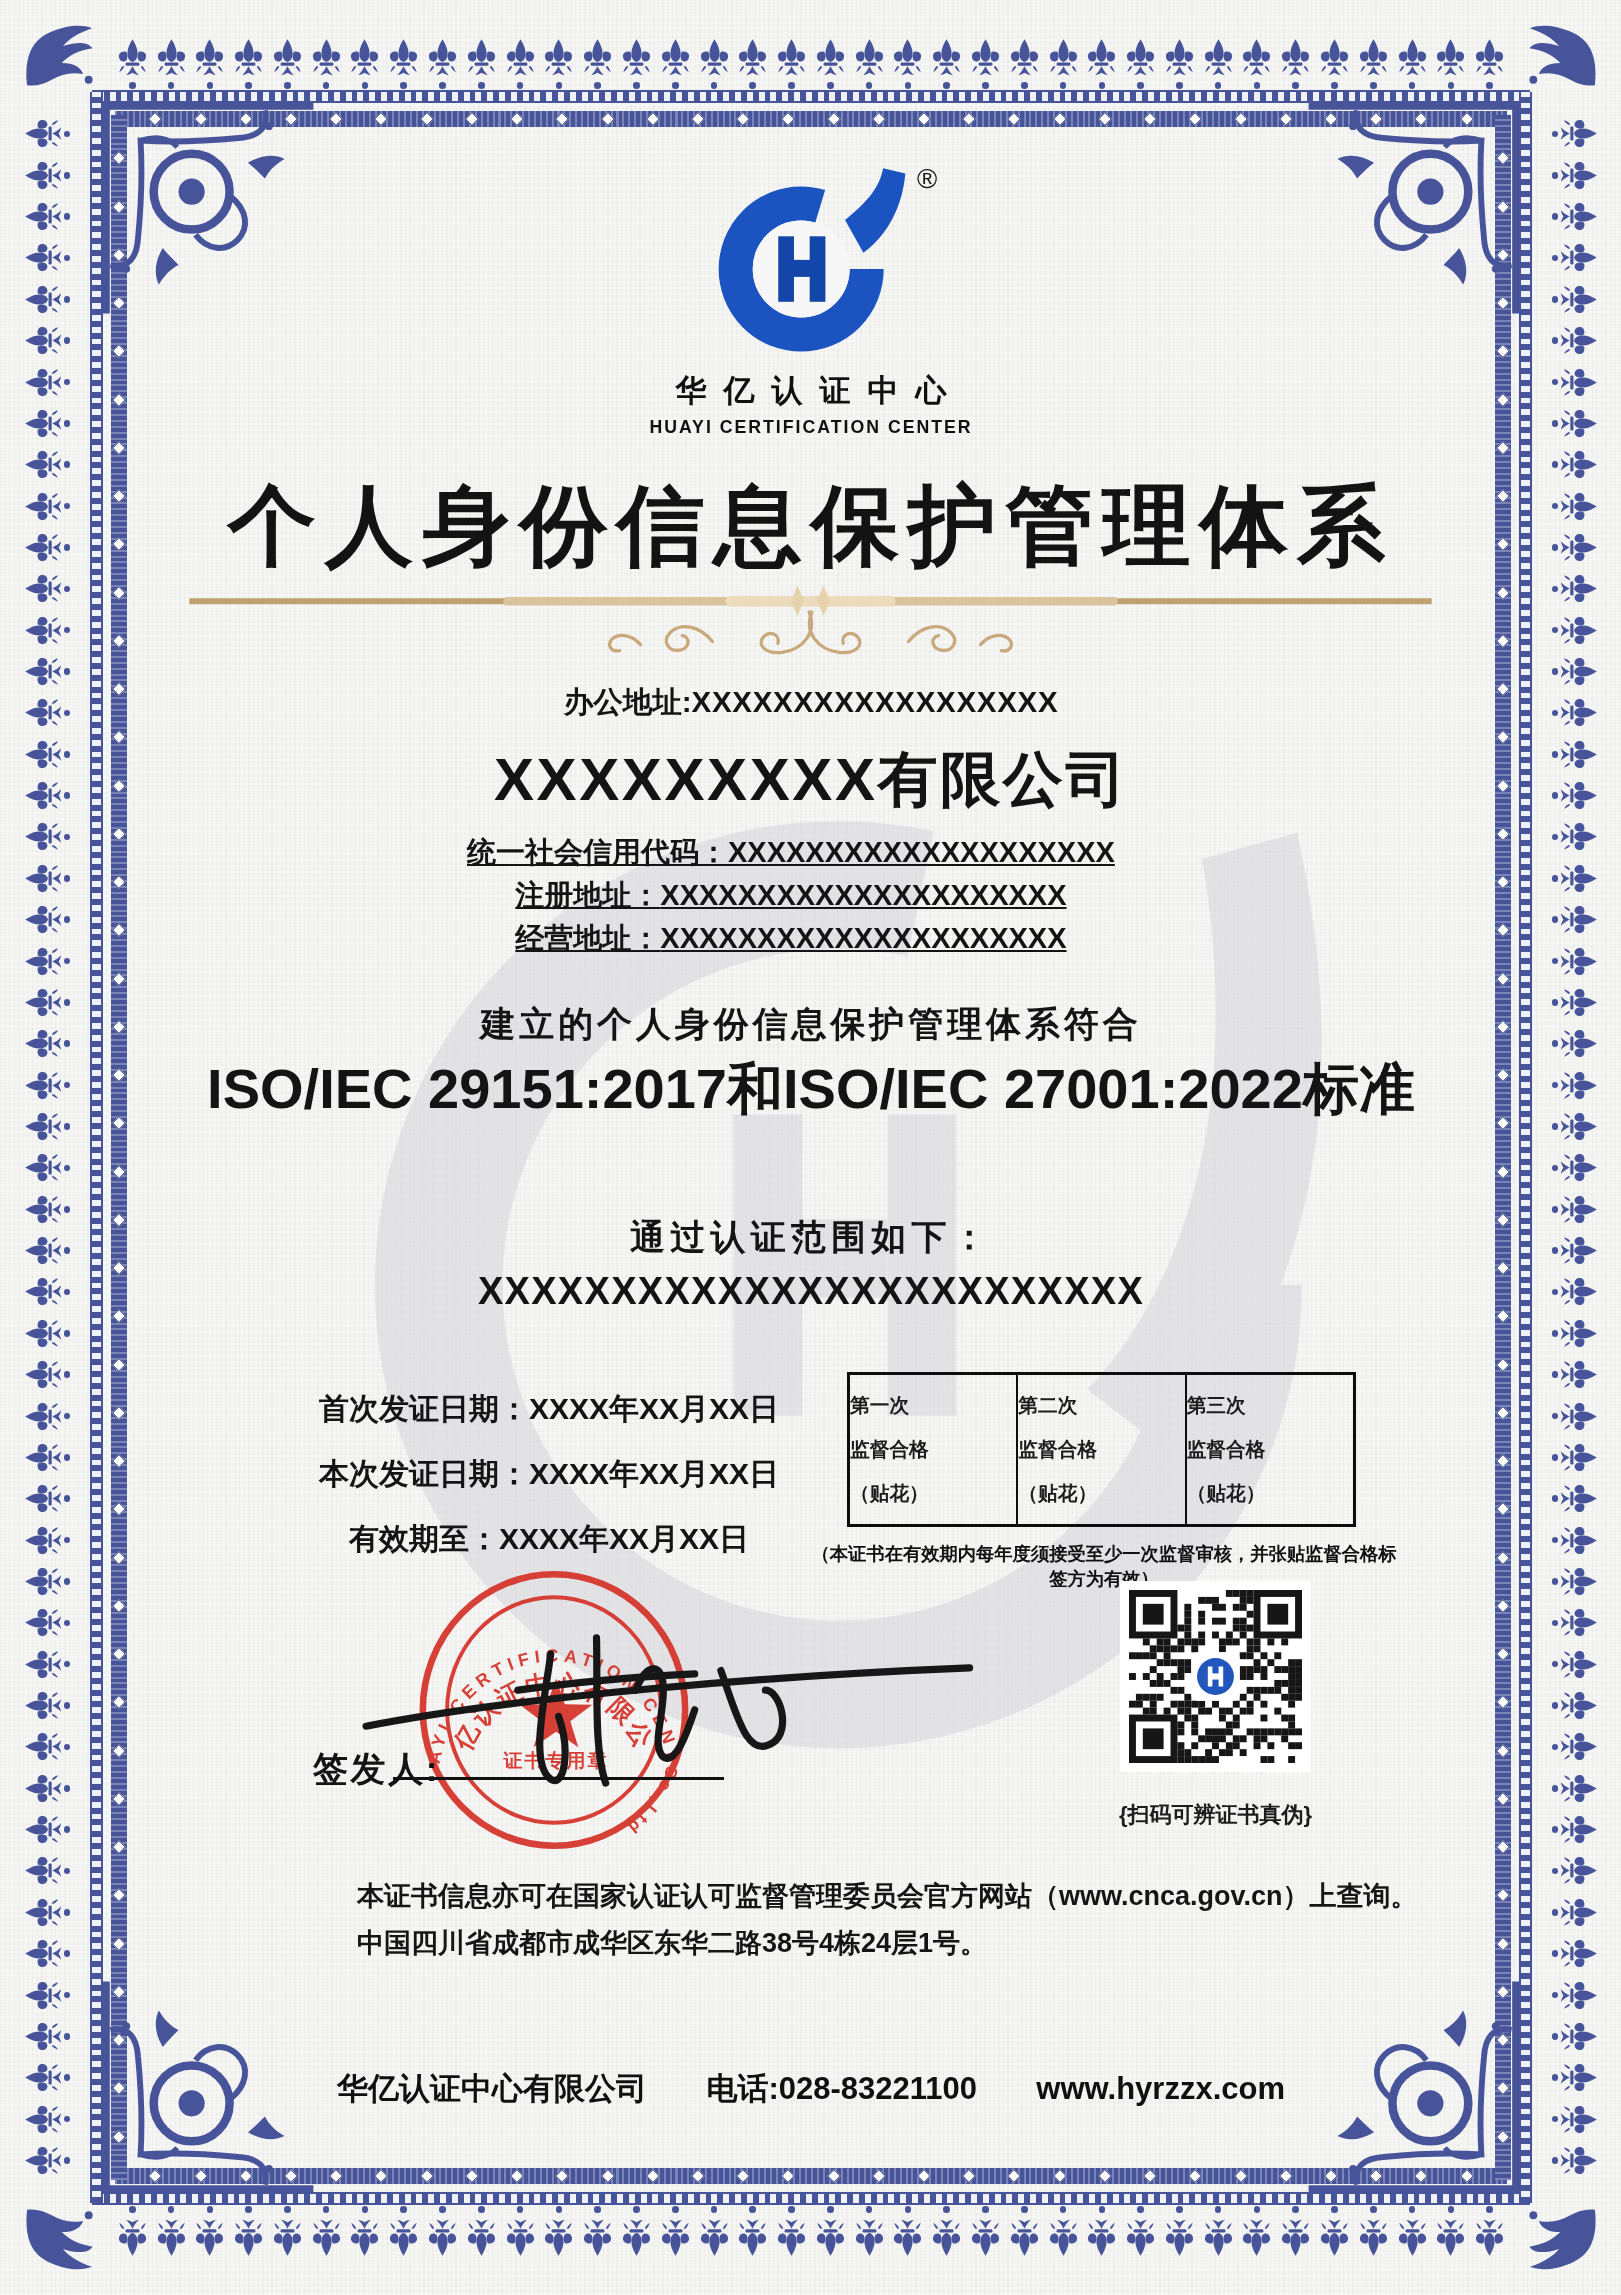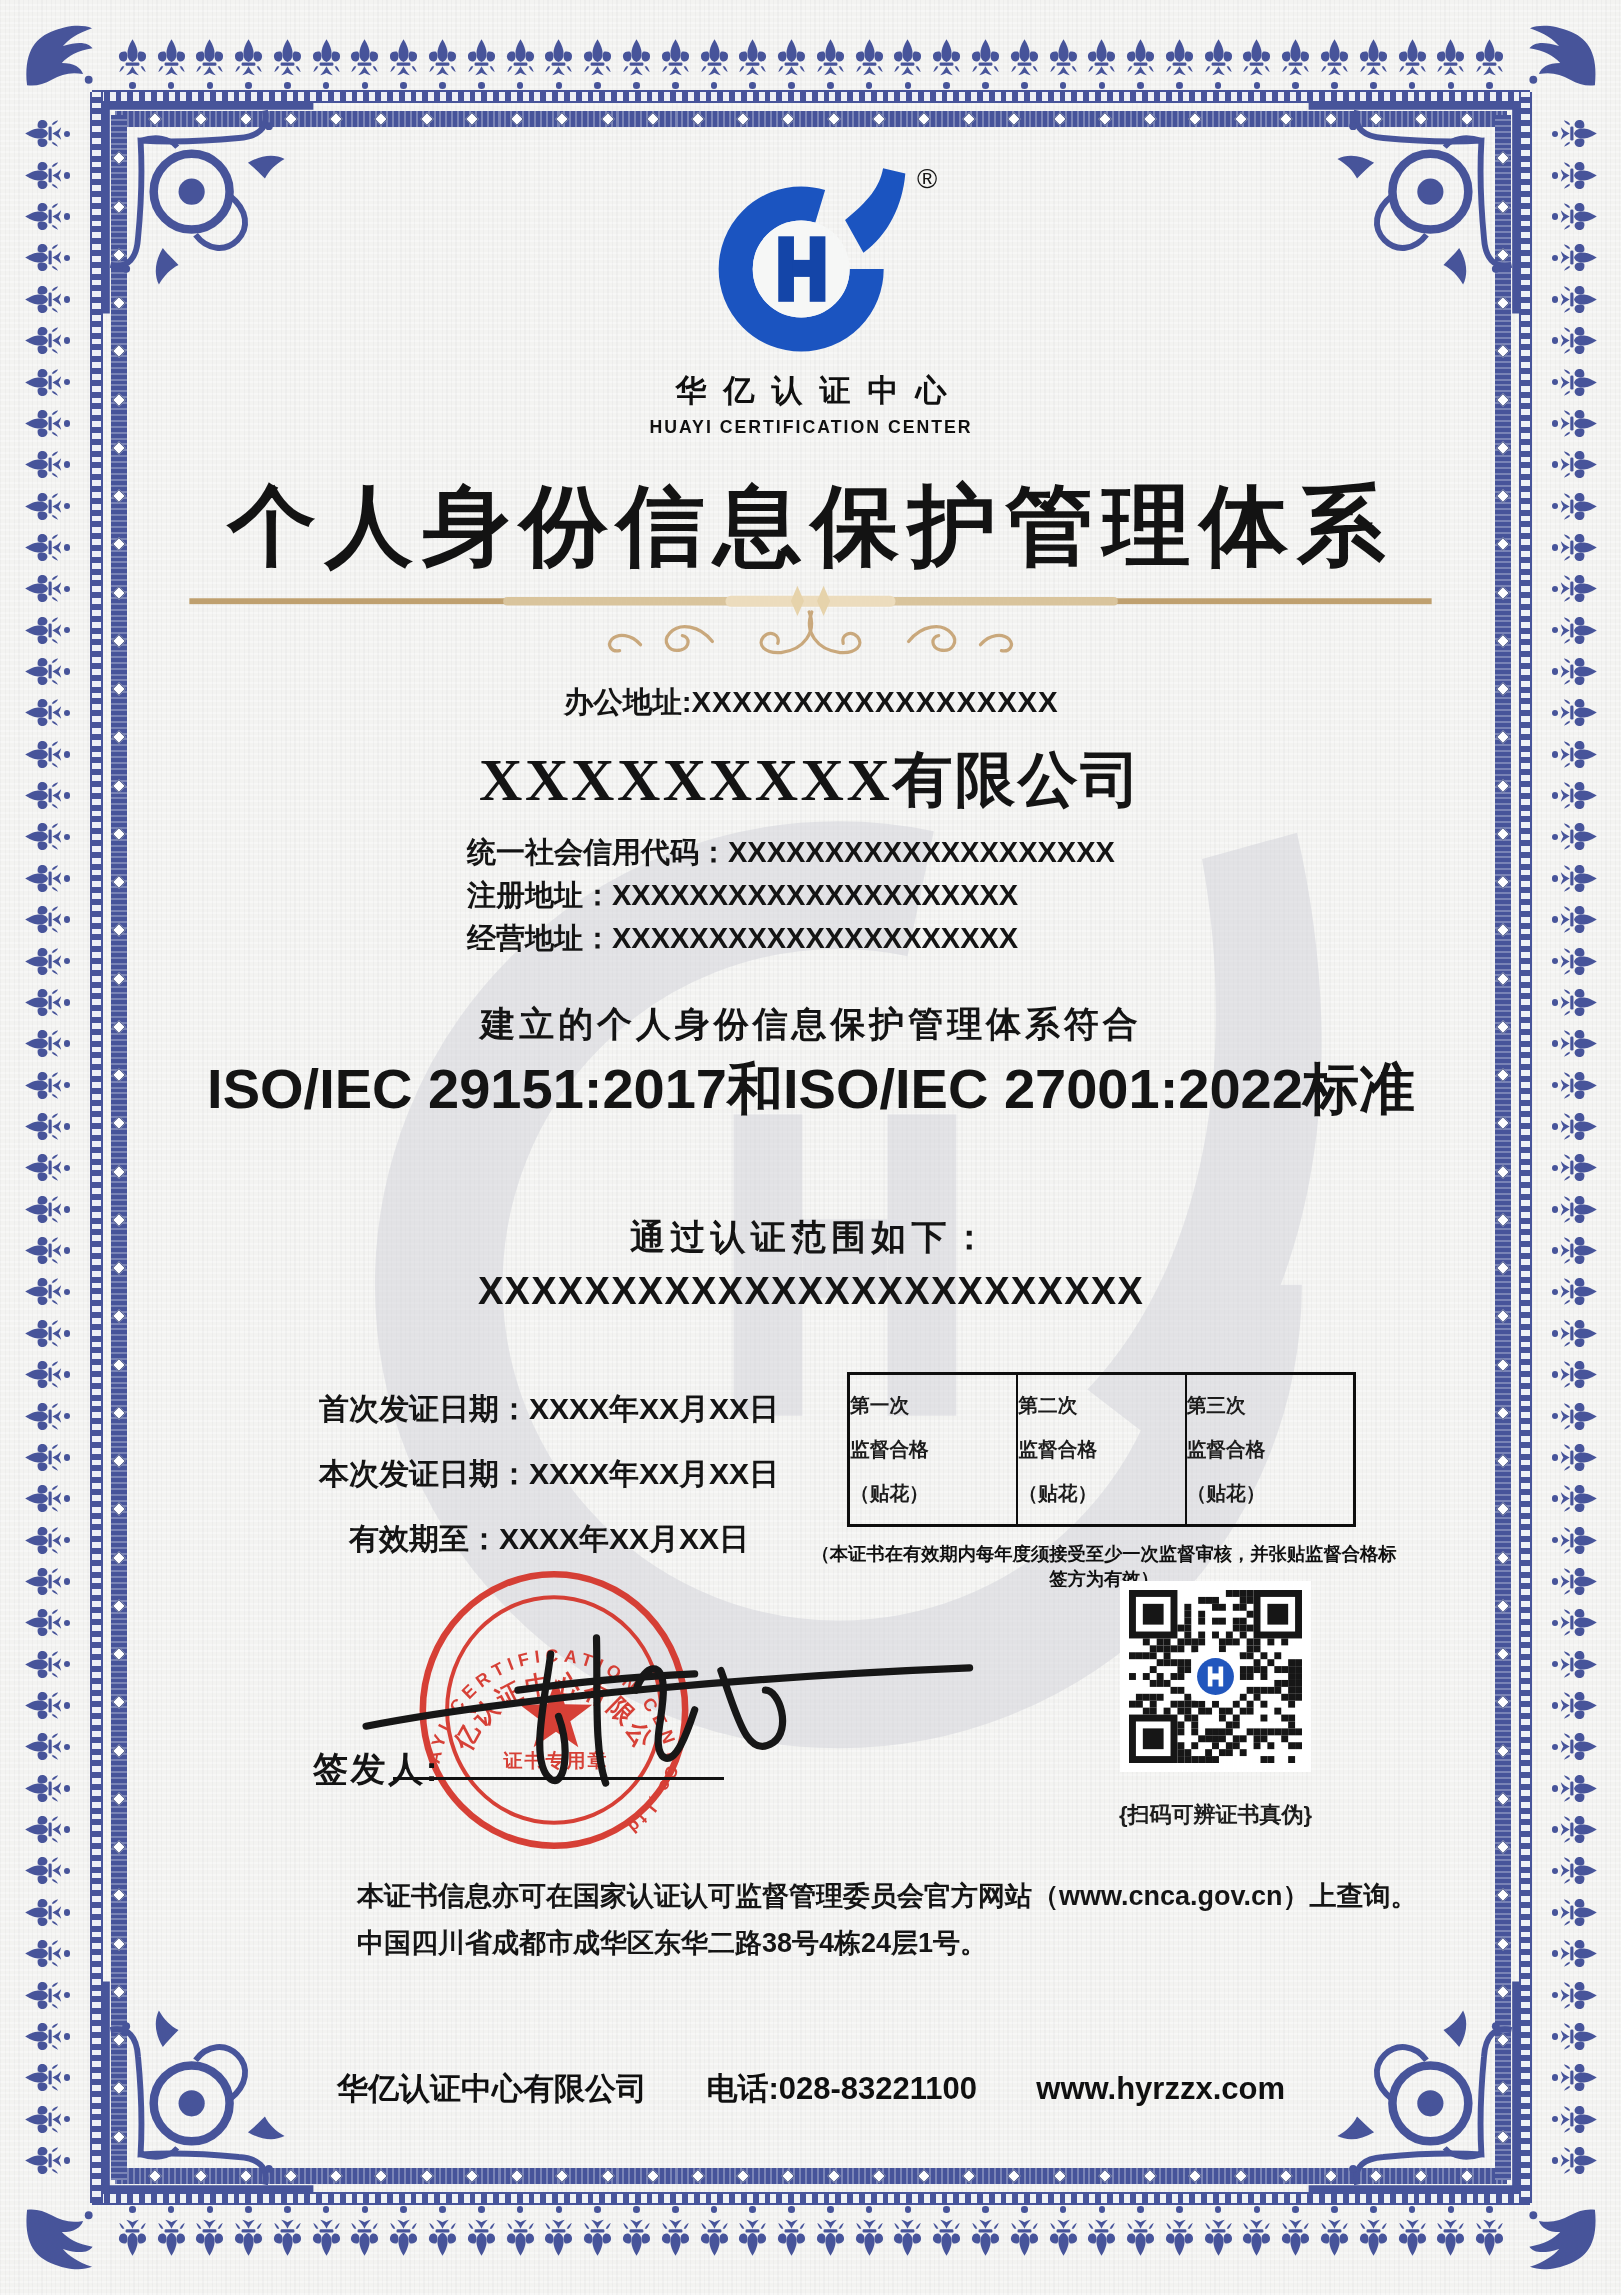--- a/index.html
+++ b/index.html
@@ -68,22 +68,22 @@
   
   .content{position:absolute; inset:0; z-index:3;}
   .abs{position:absolute; left:138px; right:138px; text-align:center;}
   .logo-block{top:164px;}
   .logo-cn{margin-top:6.6px; font-size:31px; font-weight:700; letter-spacing:17px; text-indent:17px; color:#101010;}
   .logo-en{margin-top:5.2px; font-size:17.7px; font-weight:700; letter-spacing:2px; color:#101010;}
   .title{top:467px; font-size:88px; font-weight:700; letter-spacing:9.2px; color:#131313; white-space:nowrap;}
   .divider{top:578px; left:50%; margin-left:-623px; width:1245px; text-align:center; position:absolute;}
   .certline{top:683px; font-size:29.5px; font-weight:700;}
   .certline .val{font-weight:600; letter-spacing:0.7px;}
-  .company{top:740px; font-size:60px; font-weight:700; letter-spacing:2.6px;font-family:Liberation Serif, serif;}
-  .infoblock{position:absolute; left:467px; top:831px; text-align:left;}
+  .company{top:740px; font-size:60px; font-weight:700; letter-spacing:2.6px;}
+  .infoblock{position:absolute; left:467px; top:831px; text-align:center;text-decoration:underline;}
   .inforow{font-size:29px; font-weight:600; line-height:43px; white-space:nowrap;}
   .conformity{top:1001px; font-size:35px; font-weight:700; letter-spacing:3.9px;}
   .standard{top:1052px; font-size:56px; font-weight:700; white-space:nowrap;}
   .scopehead{top:1214px; font-size:35px; font-weight:700; letter-spacing:5.2px;}
   .scopeval{top:1270px; font-size:38px; font-weight:600; letter-spacing:1.3px;text-align:center;}
   .datesblock{position:absolute; left:319px; top:1376px; text-align:center;}
   .daterow{font-size:30px; font-weight:700; line-height:65px; white-space:nowrap;}
   .sup-table{position:absolute; left:847px; top:1372px; width:509px; height:155px;
     display:flex; border:3.3px solid #0e0e0e; box-sizing:border-box;}
   .sup-cell{flex:1; display:flex; flex-direction:column; justify-content:space-evenly;

